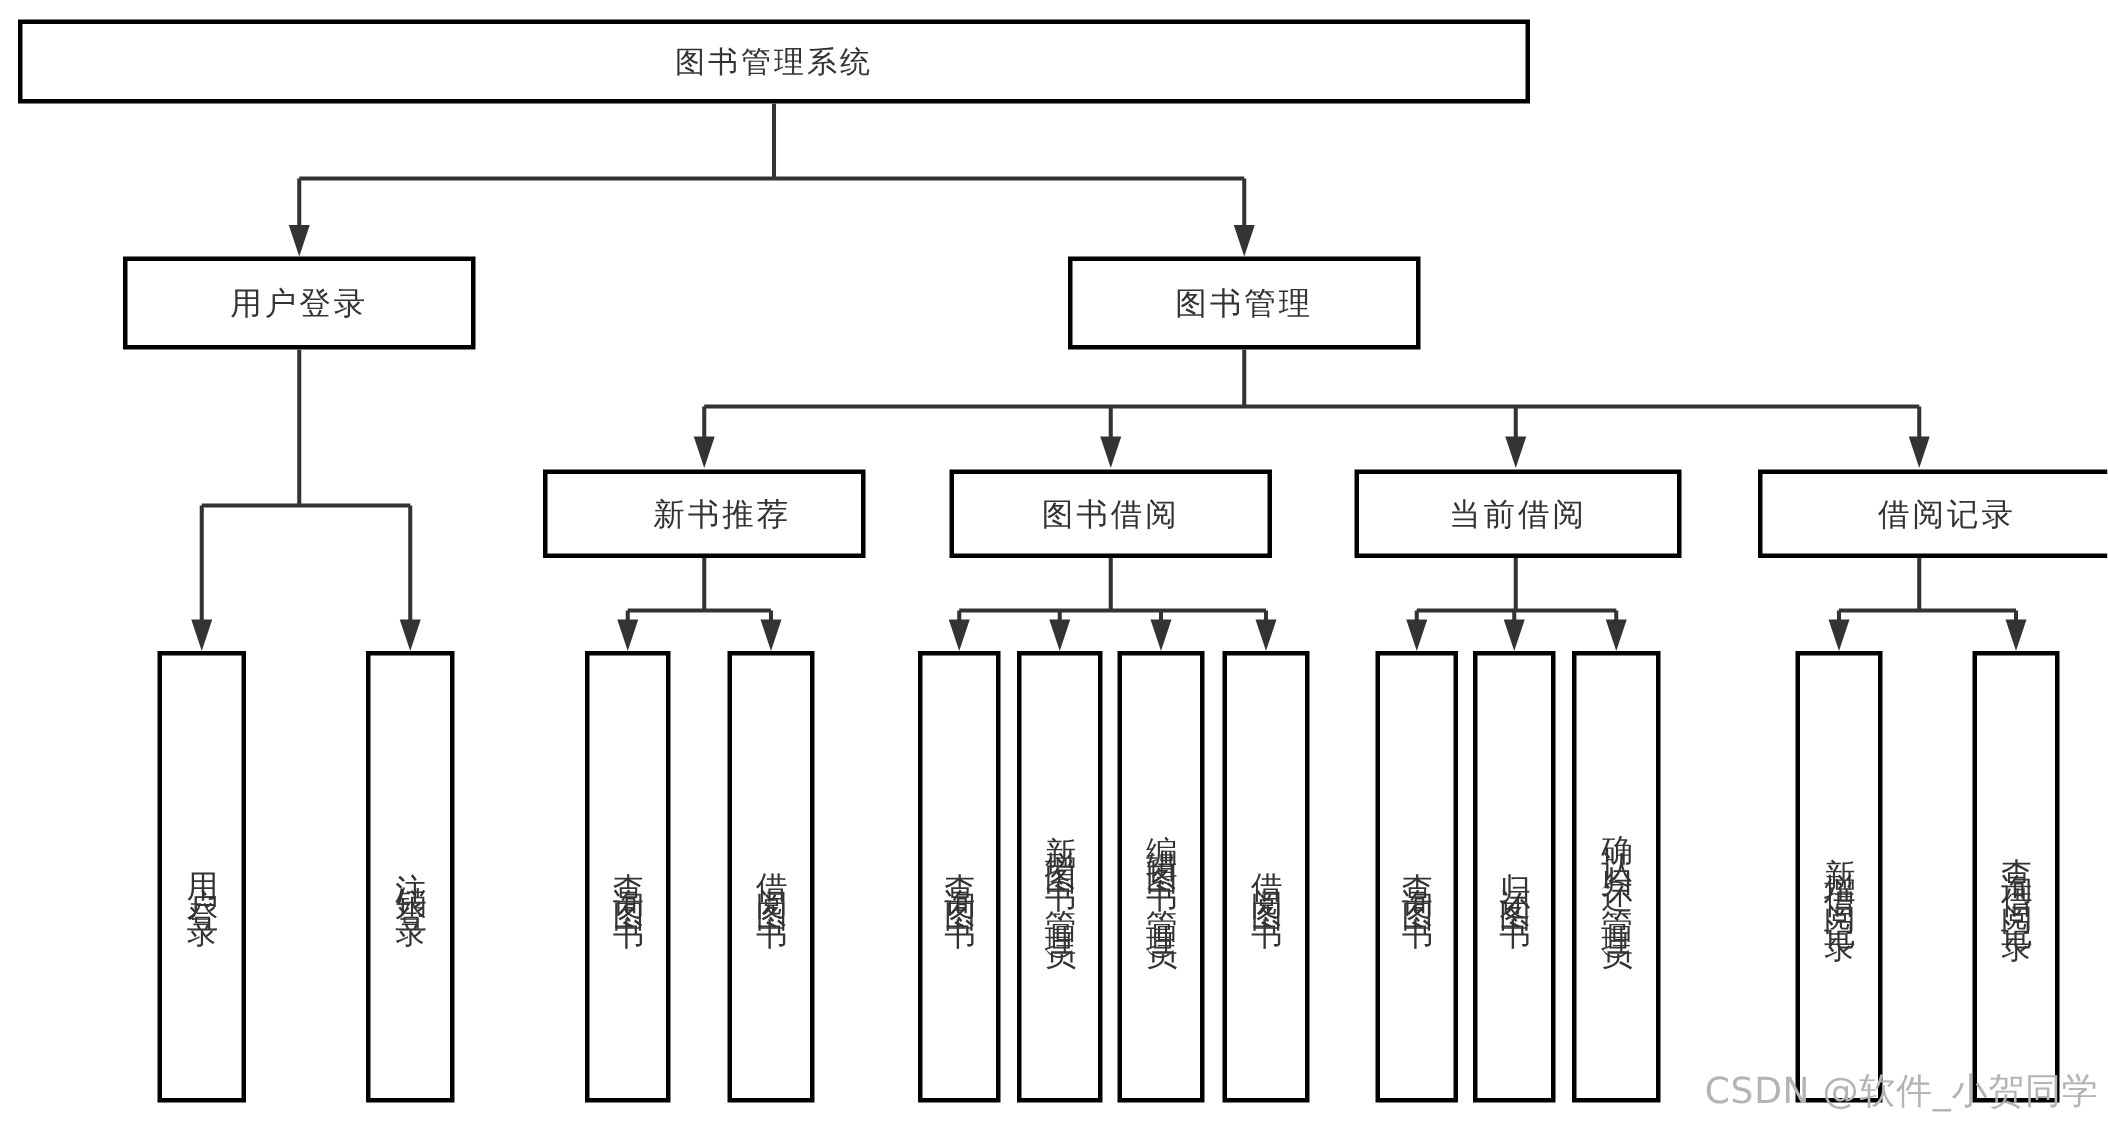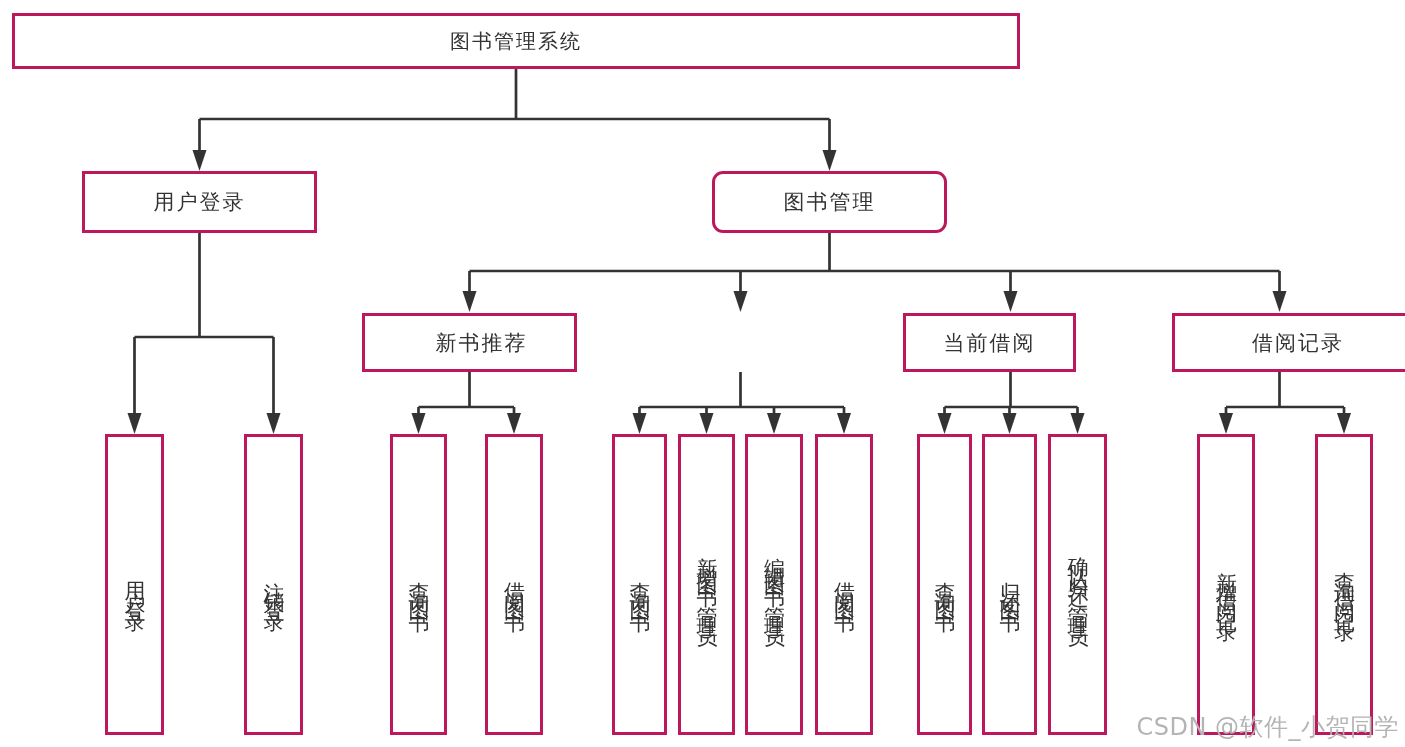--- a/index.html
+++ b/index.html
@@ -14,21 +14,21 @@
   .connectors {
     position: absolute;
     left: 0; top: 0;
     width: 1405px; height: 747px;
     z-index: 1;
   }
   .box {
     position: absolute;
     box-sizing: border-box;
     background: #ffffff;
-    border: 3px solid #be185d;
+    border: 3px solid #000000;
     color: #333333;
     display: flex;
     align-items: center;
     justify-content: center;
     z-index: 2;
     text-align: center;
   }
   .h-box {
     font-size: 21px;
     letter-spacing: 2px;
@@ -88,24 +88,25 @@
       <polygon points="1002.5,413 1016.5,413 1009.5,434"></polygon>
       <polygon points="1070.5,413 1084.5,413 1077.5,434"></polygon>
       <polygon points="1219,413 1233,413 1226,434"></polygon>
       <polygon points="1337,413 1351,413 1344,434"></polygon>
     </g>
   </svg>
 
   <div class="box h-box root-box" style="left:12px; top:13px; width:1008px; height:56px;">图书管理系统</div>
 
   <div class="box h-box" style="left:82px; top:171px; width:235px; height:62px;">用户登录</div>
-  <div class="box h-box" style="left:712px; top:171px; width:235px; height:62px;border-radius:11px;">图书管理</div>
+  <div class="box h-box" style="left:712px; top:171px; width:235px; height:62px;">图书管理</div>
 
   <div class="box h-box" style="left:362px; top:313px; width:215px; height:59px;padding-left:24px;">新书推荐</div>
-  <div class="box h-box" style="left:903px; top:313px; width:173px; height:59px;">当前借阅</div>
+  <div class="box h-box" style="left:633px; top:313px; width:215px; height:59px;">图书借阅</div>
+  <div class="box h-box" style="left:903px; top:313px; width:218px; height:59px;">当前借阅</div>
   <div class="box h-box" style="left:1172px; top:313px; width:252px; height:59px;">借阅记录</div>
 
   <div class="box v-box" style="left:105px; top:434px; width:59px; height:301px;">用户登录</div>
   <div class="box v-box" style="left:244px; top:434px; width:59px; height:301px;">注销登录</div>
 
   <div class="box v-box" style="left:390px; top:434px; width:57px; height:301px;">查询图书</div>
   <div class="box v-box" style="left:485px; top:434px; width:58px; height:301px;">借阅图书</div>
 
   <div class="box v-box" style="left:612px; top:434px; width:55px; height:301px;">查询图书</div>
   <div class="box v-box" style="left:678px; top:434px; width:57px; height:301px;">新增图书（管理员）</div>

